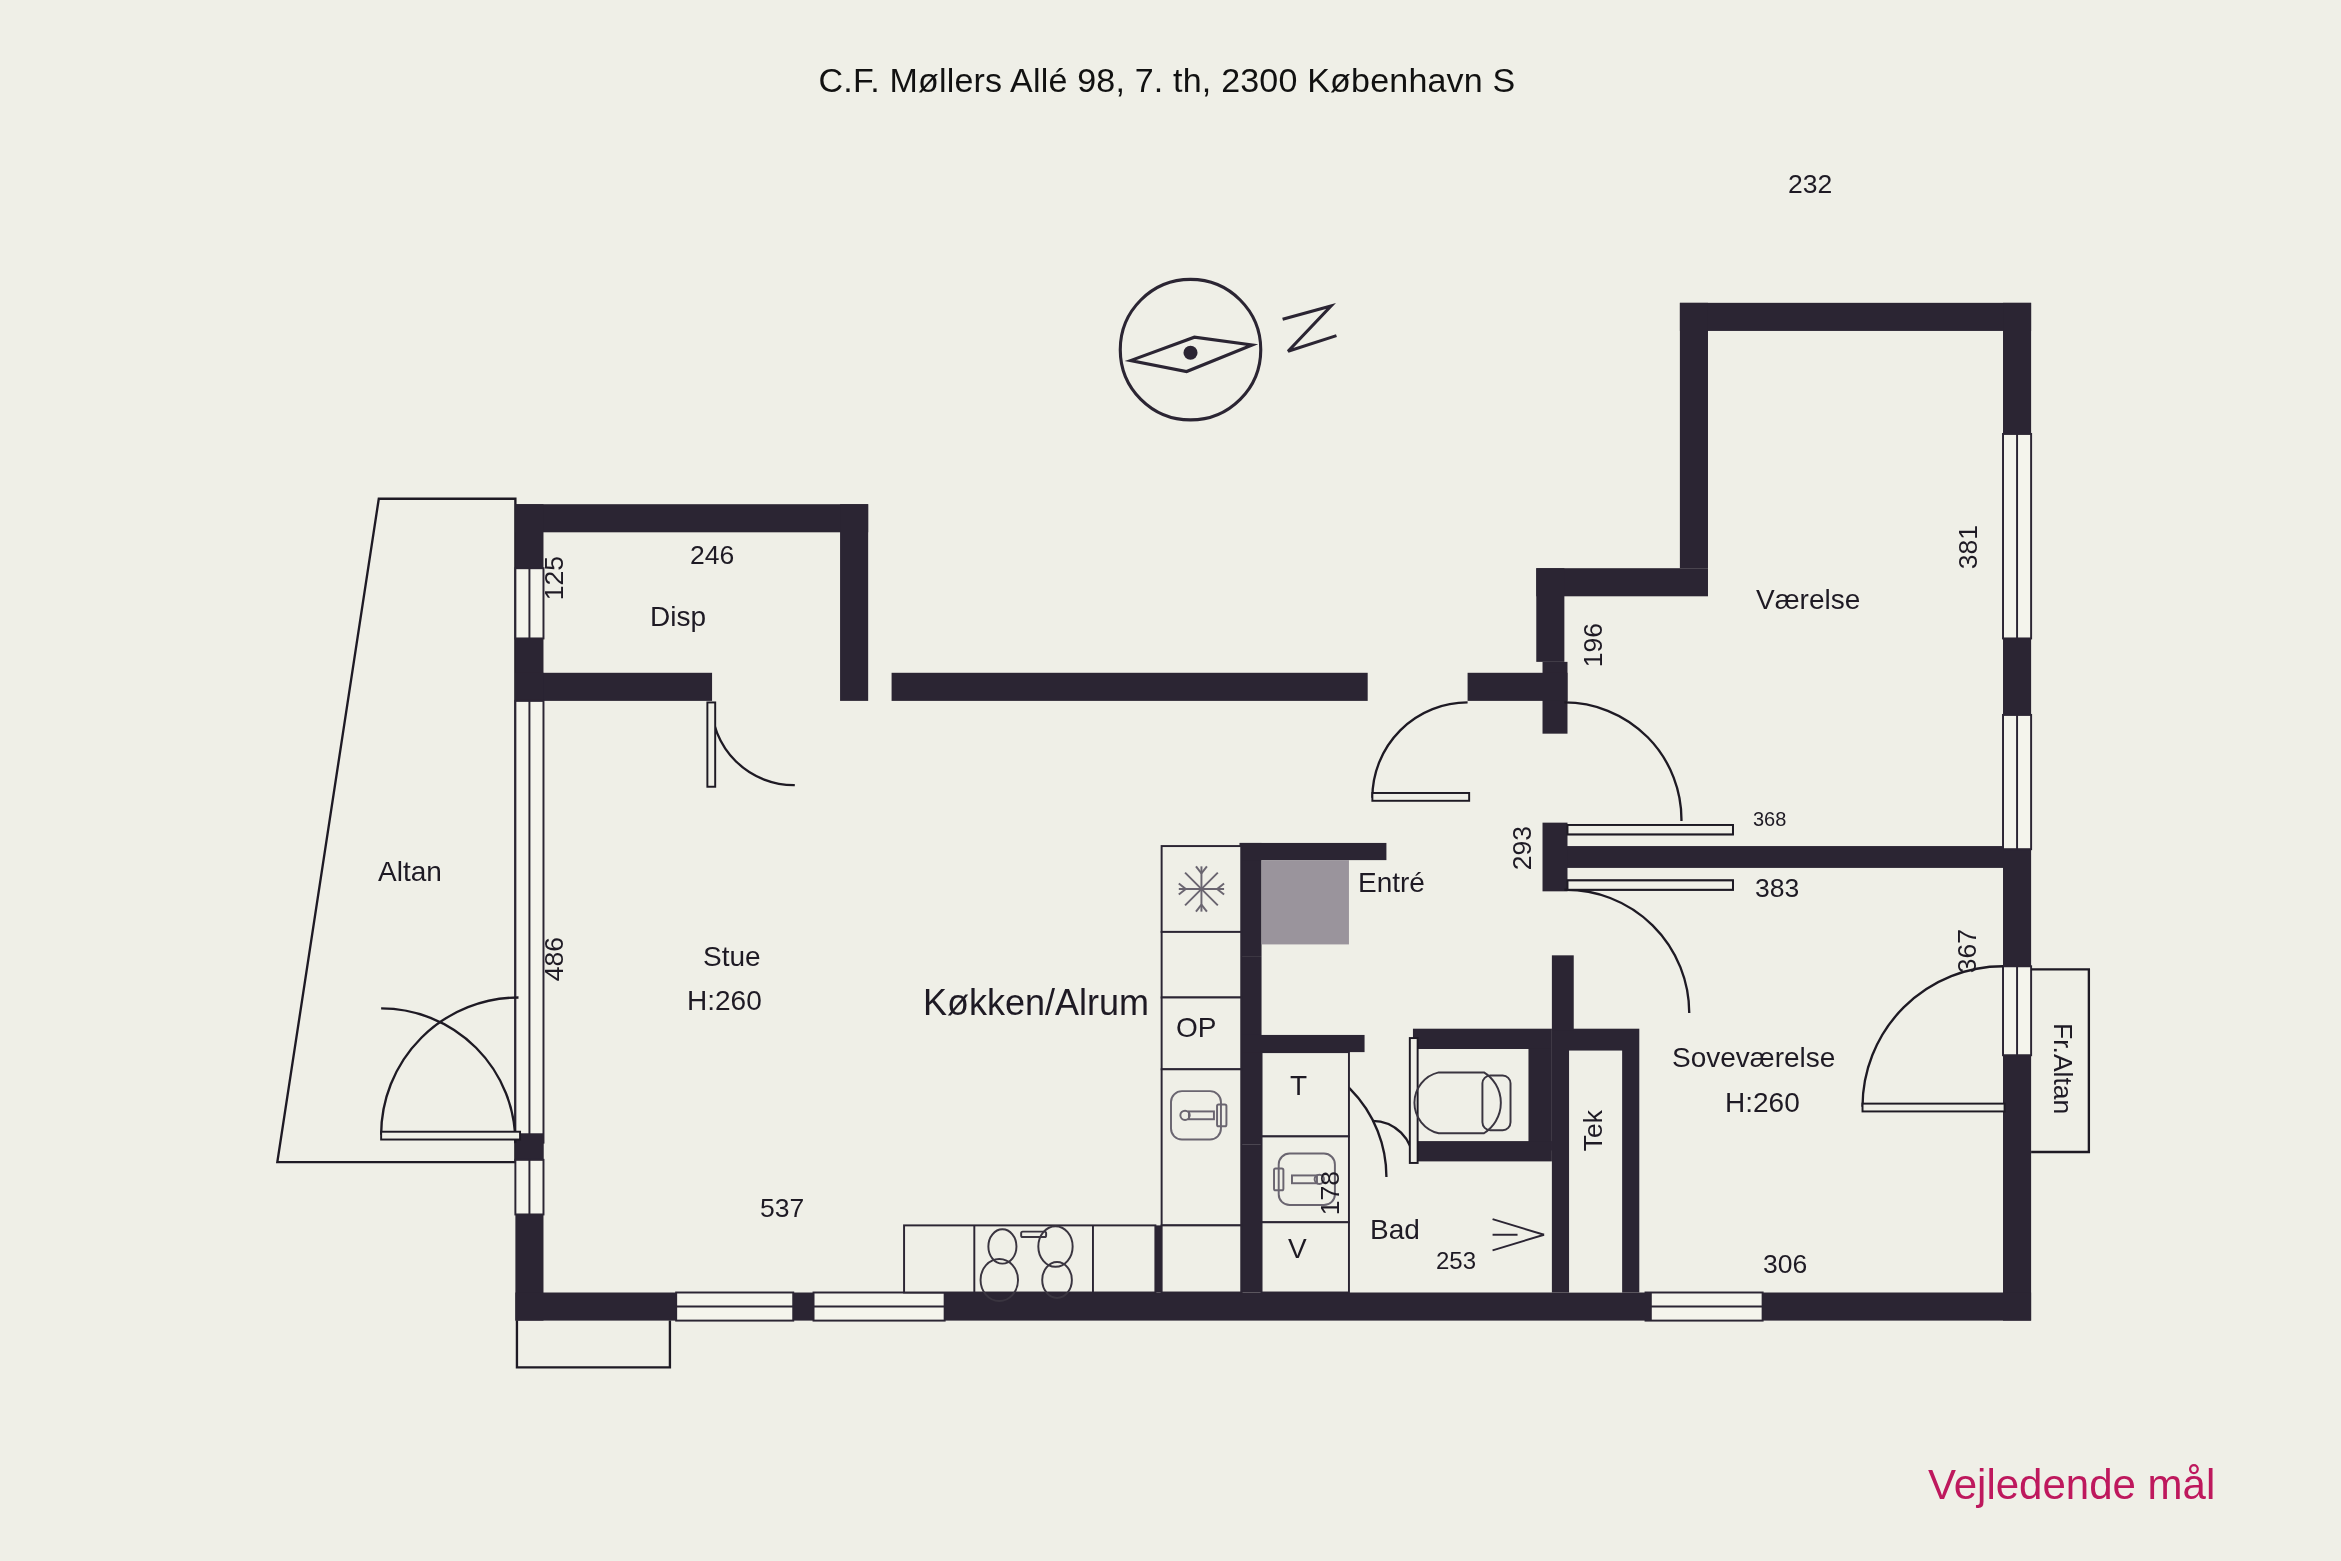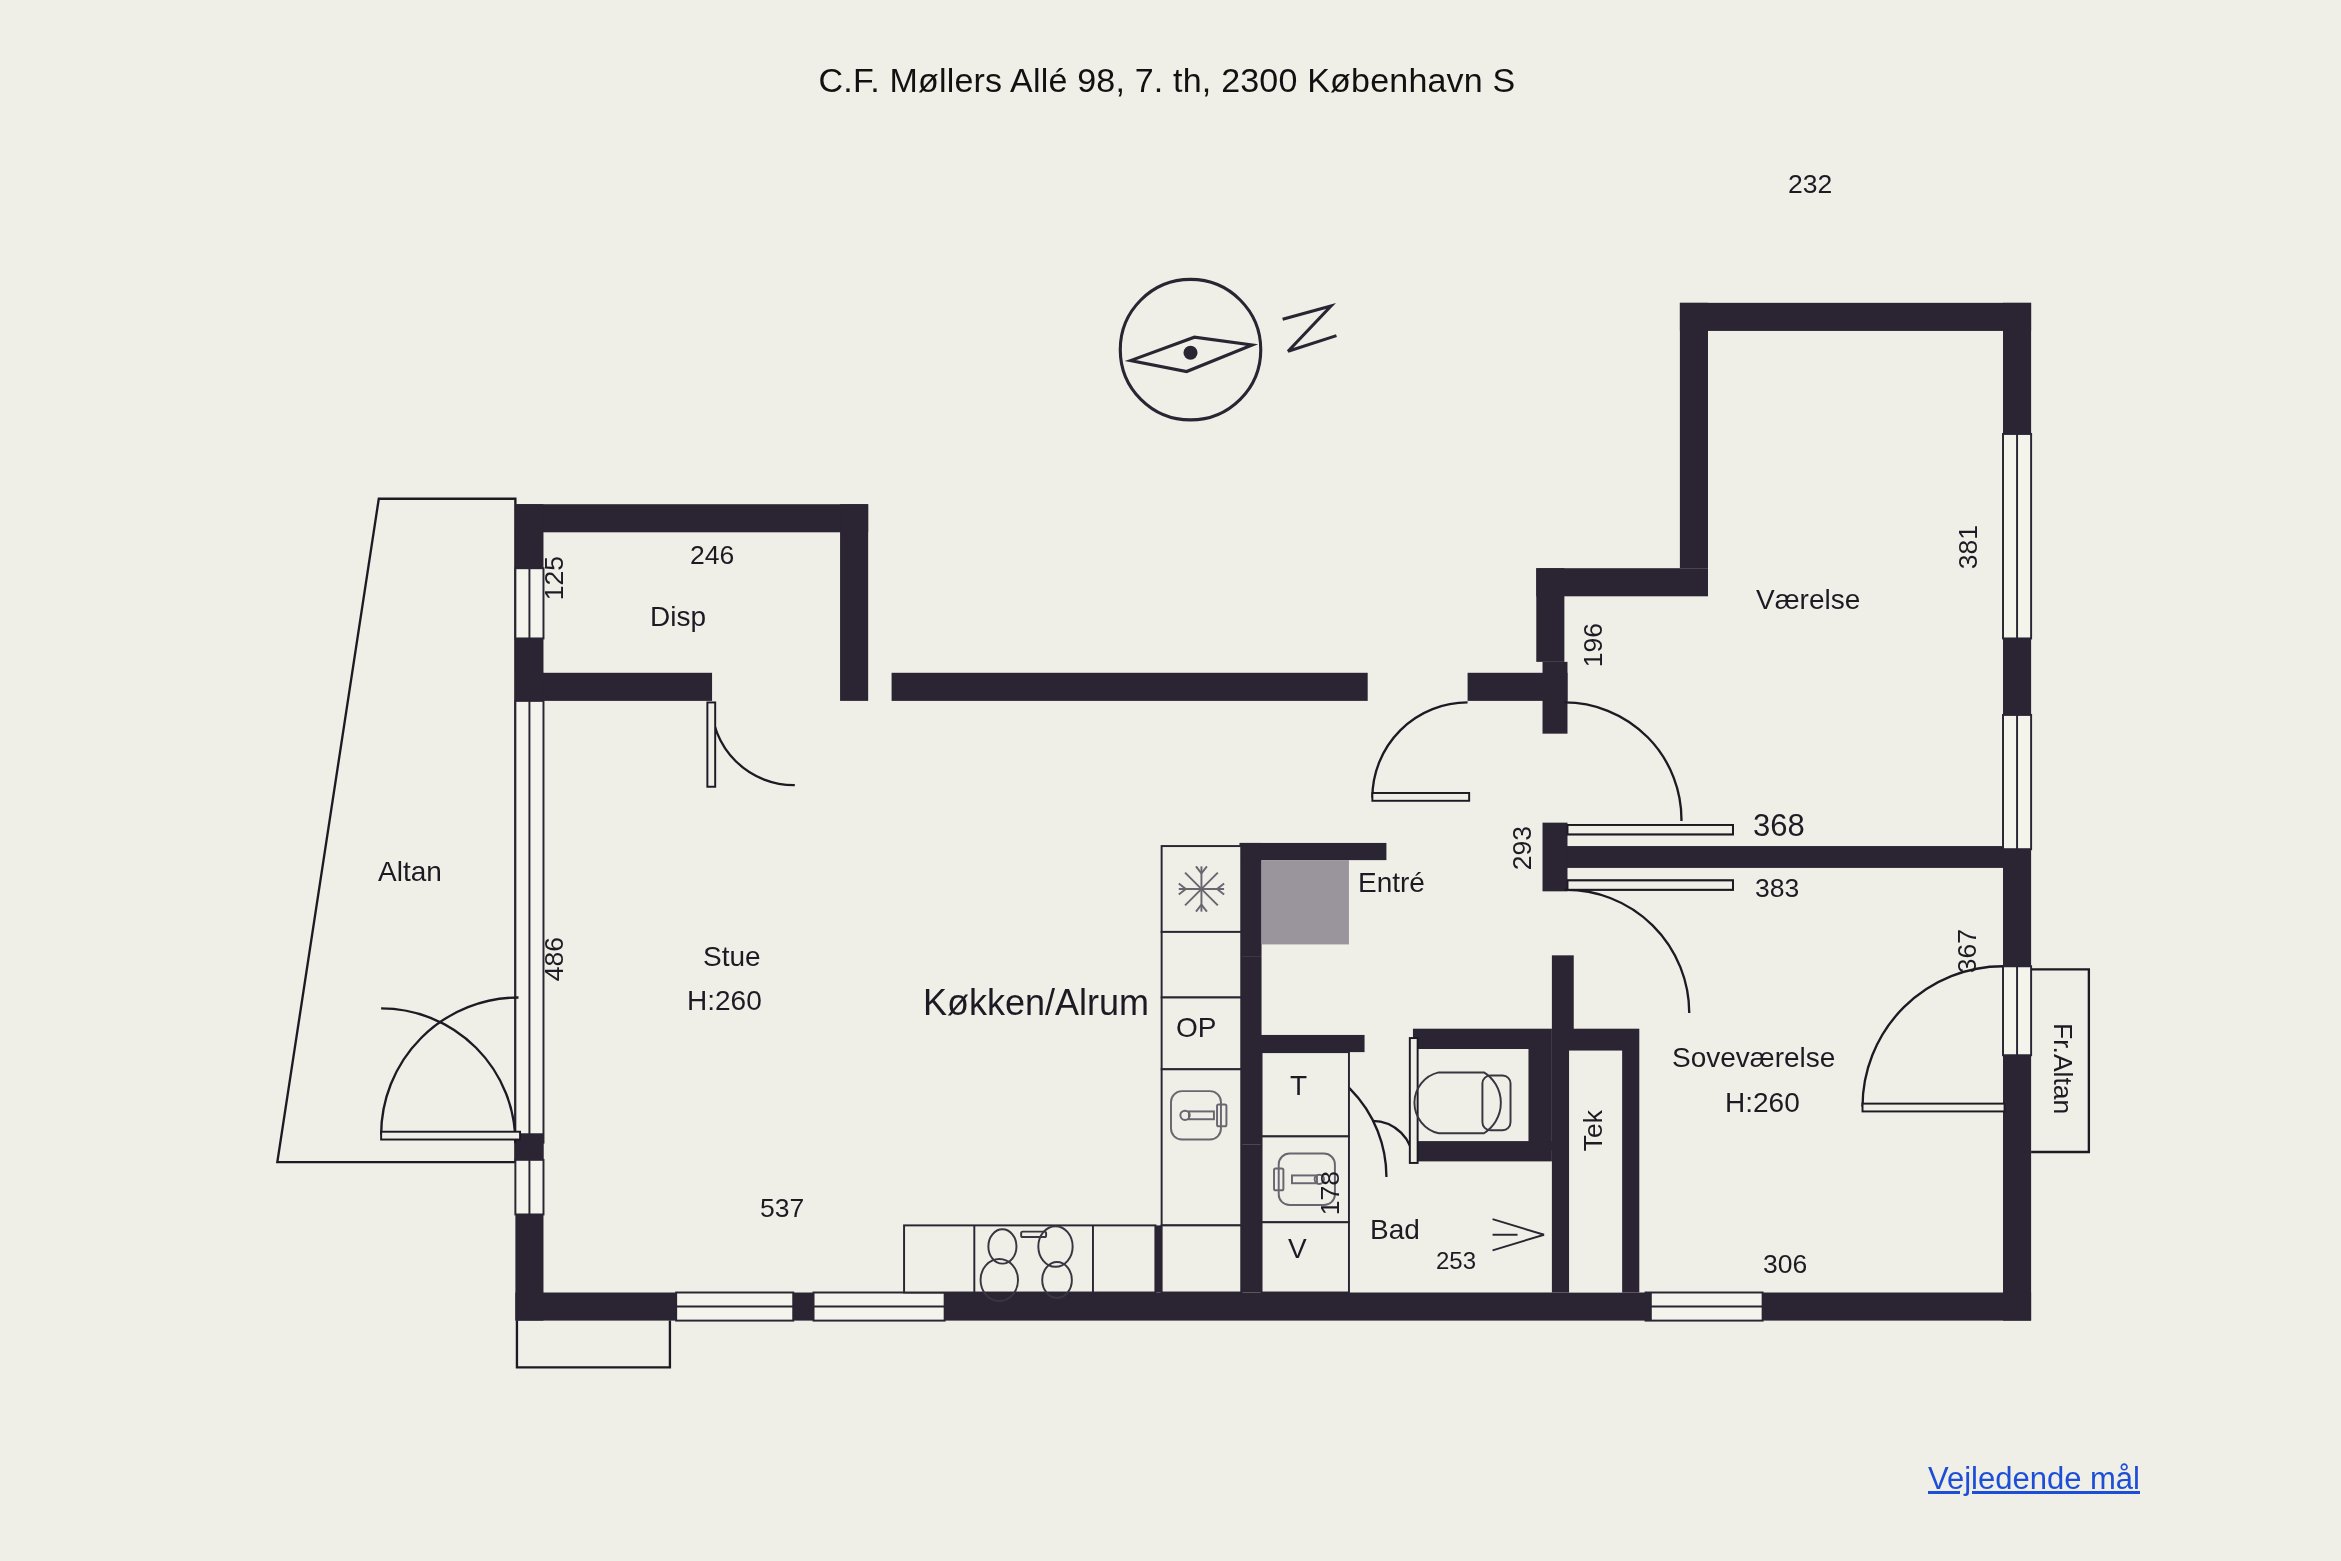--- a/index.html
+++ b/index.html
@@ -1,20 +1,20 @@
 <!DOCTYPE html>
 <html style="font-size:12.5px"><head>
 <meta charset="utf-8">
 <style>
   html,body{margin:0;padding:0;background:#efefe7;}
   body{width:2342px;height:1561px;position:relative;overflow:hidden;
        font-family:"Liberation Sans",sans-serif;color:#1e1a24;}
   #plan-title{position:absolute;top:61px;left:0;width:2334px;text-align:center;
        font-size:34px;letter-spacing:0.2px;color:#111;}
-  #footer-note{position:absolute;left:1928px;top:1461px;font-size:31px;color:#1d4ed8;text-decoration:underline;}
+  #footer-note{position:absolute;left:1928px;top:1461px;font-size:42px;color:#be185d;}
   svg#floorplan{position:absolute;left:0;top:0;width:2342px;height:1561px;display:block;}
   .wall{fill:#2b2533;}
   .thinline{fill:none;stroke:#1e1a24;stroke-width:3;}
   .hairline{fill:none;stroke:#2b2533;stroke-width:2.5;}
   .furnline{fill:none;stroke:#3a3540;stroke-width:2.5;}
   .fixline{fill:none;stroke:#6a6570;stroke-width:2.5;}
   .door-arc{fill:none;stroke:#1e1a24;stroke-width:3;}
   .win{fill:#f4f4ec;stroke:#2b2533;stroke-width:2.5;}
   .closet{fill:#9a949c;}
   .compassline{fill:none;stroke:#2b2533;stroke-width:4;}
@@ -259,21 +259,21 @@
               writing-mode:vertical-rl;">Fr.Altan</div>
 
   <div style="position:absolute;left:1176px;top:1012px;font-size:28px;">OP</div>
   <div style="position:absolute;left:1290px;top:1070px;font-size:28px;">T</div>
   <div style="position:absolute;left:1288px;top:1233px;font-size:28px;">V</div>
 
   <div style="position:absolute;left:690px;top:532px;font-size:26.5px;margin-top:8px;">246</div>
 
   <div style="position:absolute;left:1788px;top:169px;font-size:26.5px;">232</div>
 
-  <div style="position:absolute;left:1753px;top:808px;font-size:31px;">368</div>
+  <div style="position:absolute;left:1753px;top:808px;font-size:20px;">368</div>
 
   <div style="position:absolute;left:1755px;top:873px;font-size:26.5px;">383</div>
 
   <div style="position:absolute;left:1763px;top:1249px;font-size:26.5px;text-align:right;">306</div>
 
   <div style="position:absolute;left:1436px;top:1247px;font-size:24px;">253</div>
 
   <div style="position:absolute;left:760px;top:1193px;font-size:26.5px;">537</div>
 
   <div style="position:absolute;left:539px;top:556px;font-size:26.5px;

